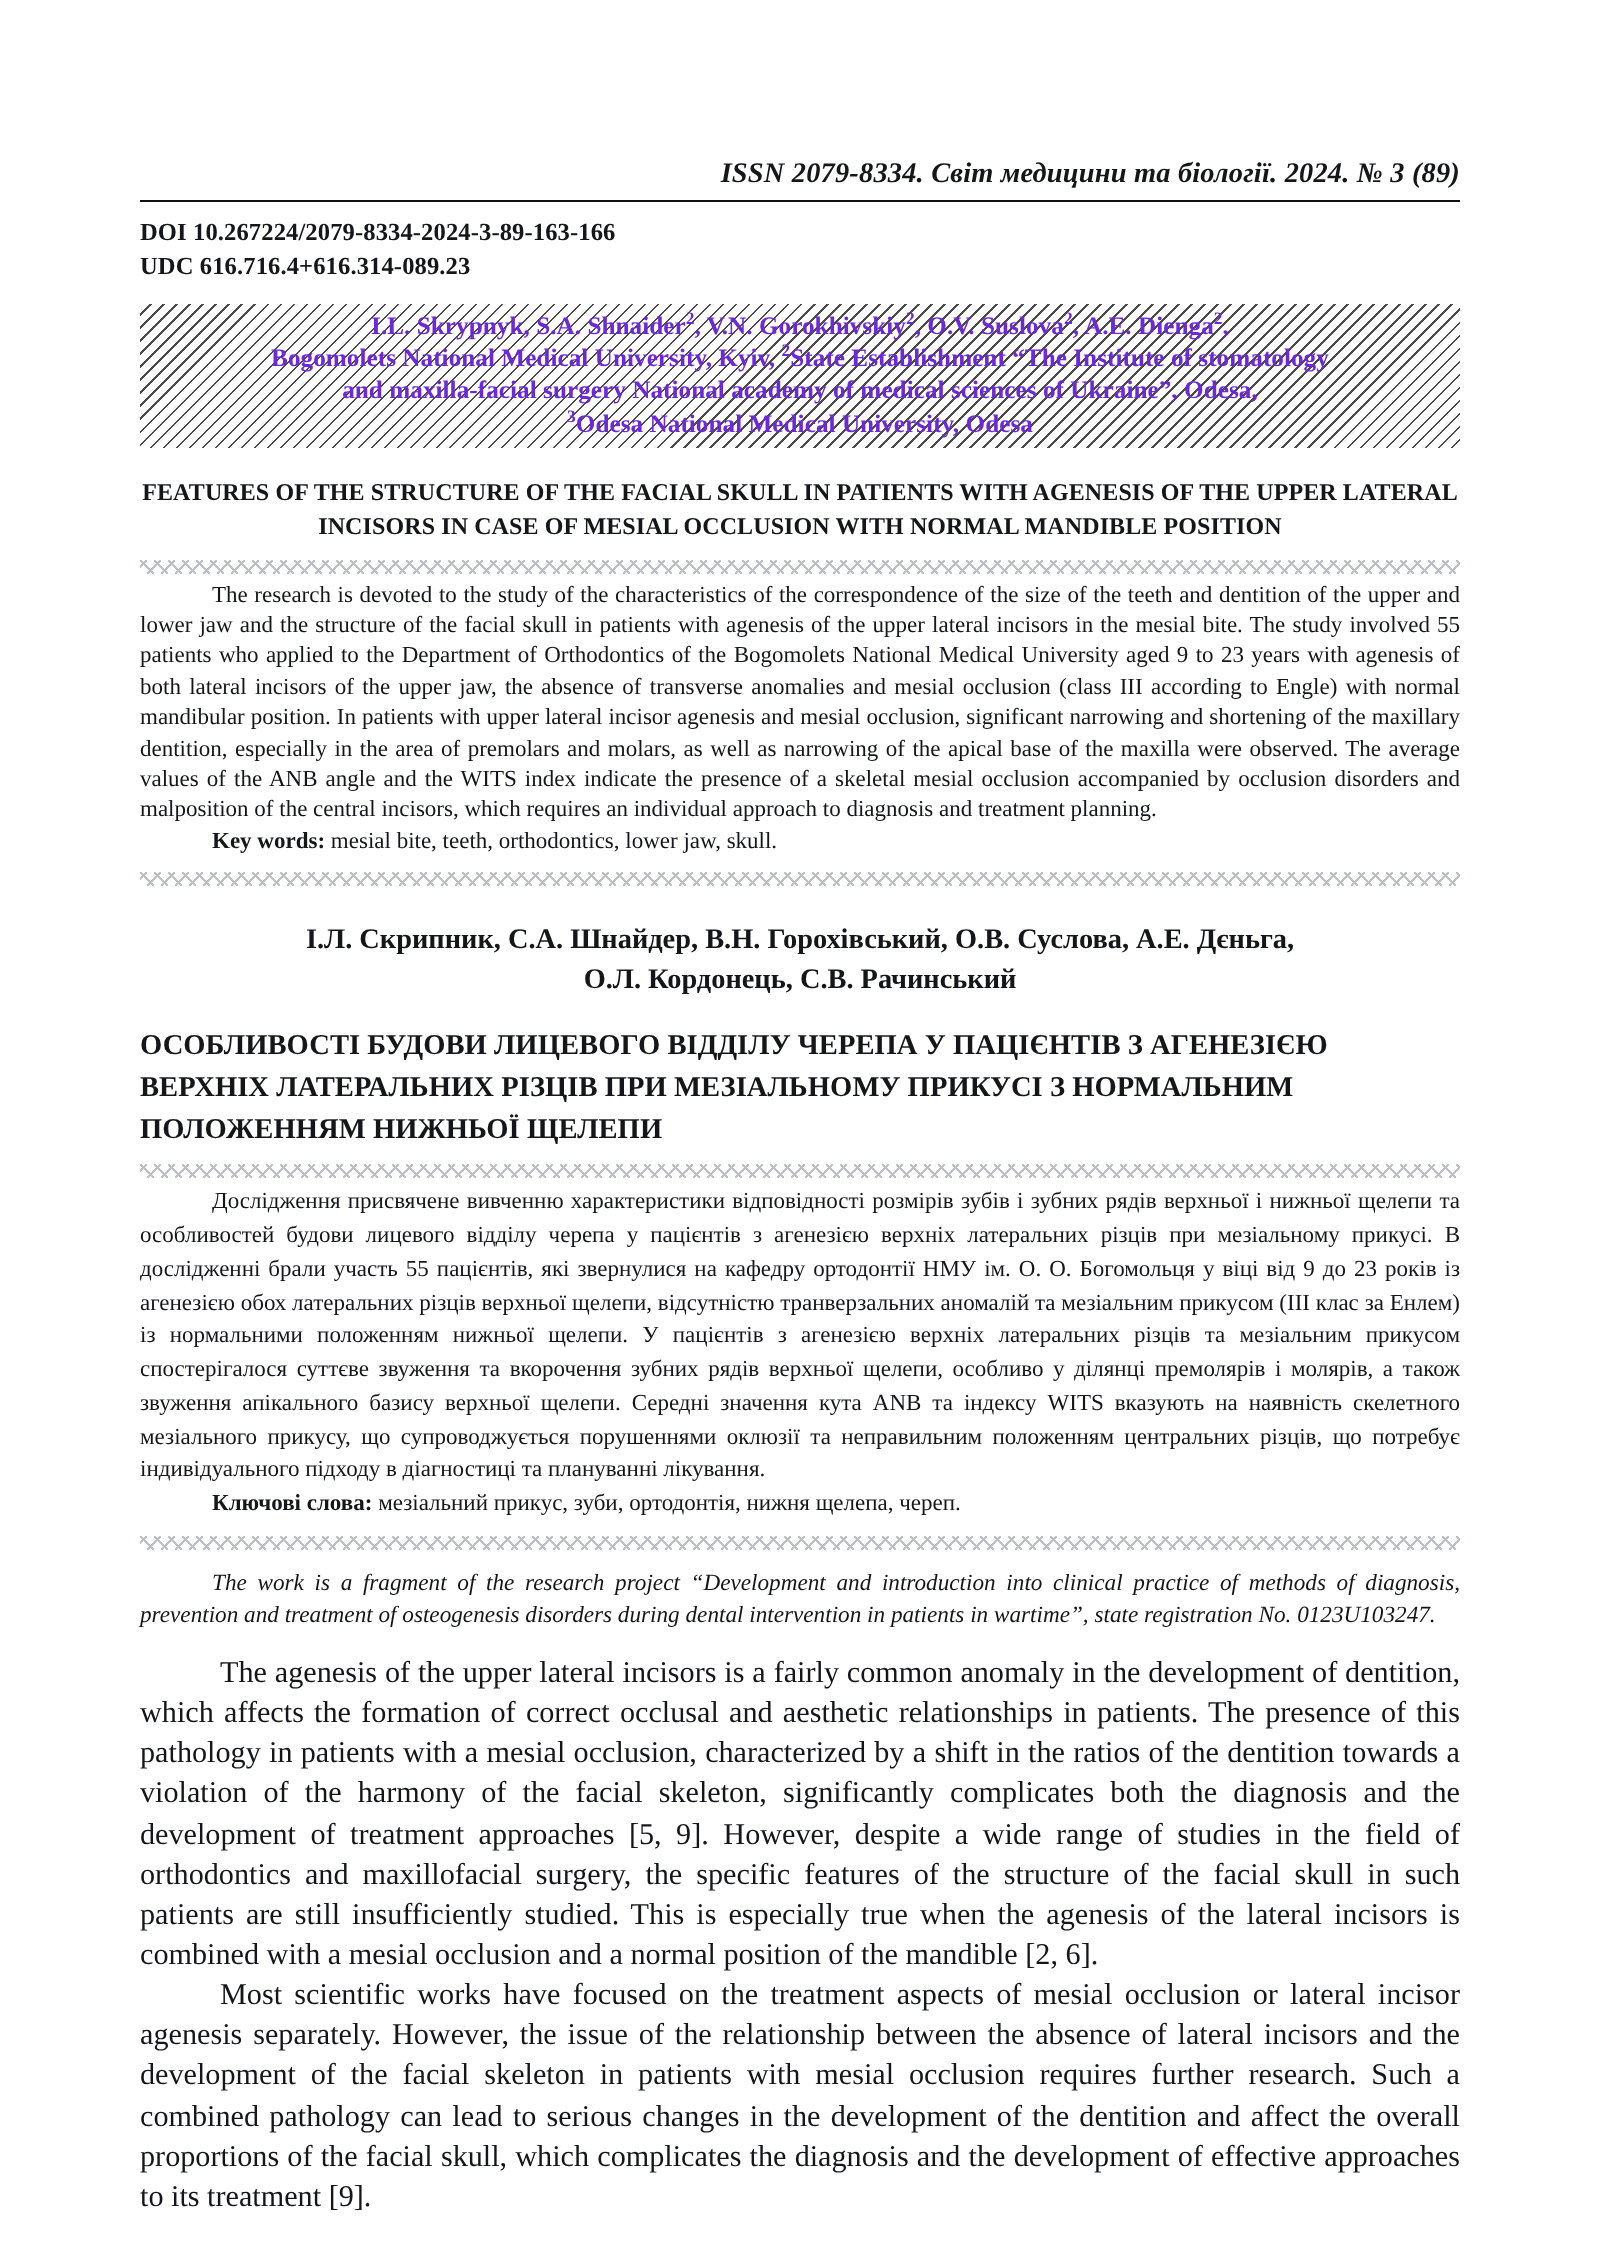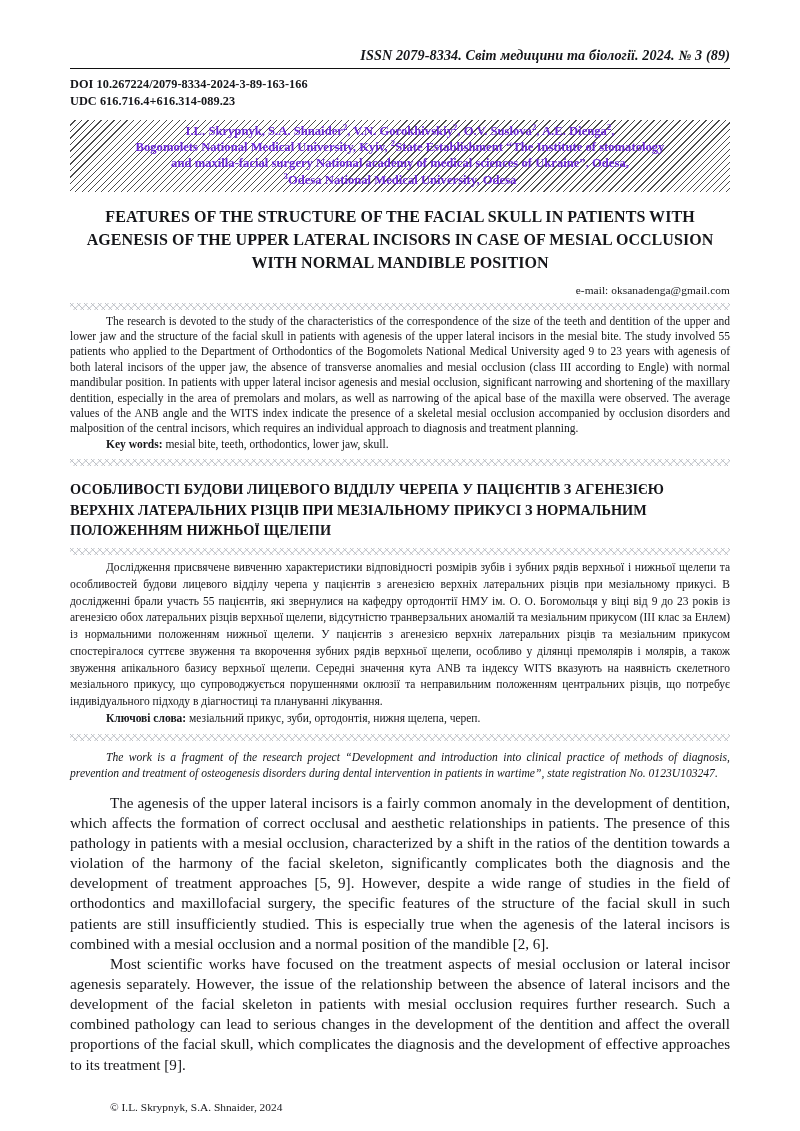--- a/index.html
+++ b/index.html
@@ -25,20 +25,21 @@
 
   
   .runhead {
     padding-top: 48px;
     text-align: right;
     font-style: italic;
     font-weight: bold;
     font-size: 14.2px;
     letter-spacing: .1px;
     line-height: 1.1;
+    margin-top: 32px;
   }
   .rule-head {
     border-bottom: 1.6px solid #111;
     margin-top: 4px;
   }
 
   
   .idblock {
     margin-top: 7px;
     font-weight: bold;
@@ -77,21 +78,21 @@
     );
   }
   .authorband .aline { position: relative; z-index: 1; }
   sup { font-size: 69%; vertical-align: super; line-height: 0; }
 
   
   .maintitle {
     margin-top: 14px;
     text-align: center;
     font-weight: bold;
-    font-size: 16px;
+    font-size: 12px;
     line-height: 1.42;
     letter-spacing: .05px;
   }
   .email {
     margin-top: 9px;
     text-align: right;
     font-size: 11.4px;
     letter-spacing: .05px;
   }
 
@@ -190,29 +191,32 @@
 
   <div class="authorband">
     <div class="aline"><span>I.L. Skrypnyk, S.A. Shnaider</span><sup>2</sup><span>, V.N. Gorokhivskiy</span><sup>2</sup><span>, O.V. Suslova</span><sup>2</sup><span>, A.E. Dienga</span><sup>2</sup><span>,</span></div>
     <div class="aline"><span>Bogomolets National Medical University, Kyiv, </span><sup>2</sup><span>State Establishment “The Institute of stomatology</span></div>
     <div class="aline">and maxilla-facial surgery National academy of medical sciences of Ukraine”, Odesa,</div>
     <div class="aline"><sup>3</sup><span>Odesa National Medical University, Odesa</span></div>
   </div>
 
   <div class="maintitle">FEATURES OF THE STRUCTURE OF THE FACIAL SKULL IN PATIENTS WITH AGENESIS OF THE UPPER LATERAL INCISORS IN CASE OF MESIAL OCCLUSION WITH NORMAL MANDIBLE POSITION</div>
 
-  <div class="email">e-mail: oksanadenga@gmail.com</div>
 
   <div class="wavy"></div>
 
   <div class="abstract">The research is devoted to the study of the characteristics of the correspondence of the size of the teeth and dentition of the upper and lower jaw and the structure of the facial skull in patients with agenesis of the upper lateral incisors in the mesial bite. The study involved 55 patients who applied to the Department of Orthodontics of the Bogomolets National Medical University aged 9 to 23 years with agenesis of both lateral incisors of the upper jaw, the absence of transverse anomalies and mesial occlusion (class III according to Engle) with normal mandibular position. In patients with upper lateral incisor agenesis and mesial occlusion, significant narrowing and shortening of the maxillary dentition, especially in the area of premolars and molars, as well as narrowing of the apical base of the maxilla were observed. The average values of the ANB angle and the WITS index indicate the presence of a skeletal mesial occlusion accompanied by occlusion disorders and malposition of the central incisors, which requires an individual approach to diagnosis and treatment planning.</div>
   <div class="abstract kw"><b>Key words:</b><span> mesial bite, teeth, orthodontics, lower jaw, skull.</span></div>
 
   <div class="wavy"></div>
 
+  <div class="uk-authors">
+    <div>І.Л. Скрипник, С.А. Шнайдер, В.Н. Горохівський, О.В. Суслова, А.Е. Дєньга,</div>
+    <div>О.Л. Кордонець, С.В. Рачинський</div>
+  </div>
 
   <div class="uk-title">ОСОБЛИВОСТІ БУДОВИ ЛИЦЕВОГО ВІДДІЛУ ЧЕРЕПА У ПАЦІЄНТІВ З АГЕНЕЗІЄЮ ВЕРХНІХ ЛАТЕРАЛЬНИХ РІЗЦІВ ПРИ МЕЗІАЛЬНОМУ ПРИКУСІ З НОРМАЛЬНИМ ПОЛОЖЕННЯМ НИЖНЬОЇ ЩЕЛЕПИ</div>
 
   <div class="wavy"></div>
 
   <div class="abstract uk">Дослідження присвячене вивченню характеристики відповідності розмірів зубів і зубних рядів верхньої і нижньої щелепи та особливостей будови лицевого відділу черепа у пацієнтів з агенезією верхніх латеральних різців при мезіальному прикусі. В дослідженні брали участь 55 пацієнтів, які звернулися на кафедру ортодонтії НМУ ім. О. О. Богомольця у віці від 9 до 23 років із агенезією обох латеральних різців верхньої щелепи, відсутністю транверзальних аномалій та мезіальним прикусом (ІІІ клас за Енлем) із нормальними положенням нижньої щелепи. У пацієнтів з агенезією верхніх латеральних різців та мезіальним прикусом спостерігалося суттєве звуження та вкорочення зубних рядів верхньої щелепи, особливо у ділянці премолярів і молярів, а також звуження апікального базису верхньої щелепи. Середні значення кута ANB та індексу WITS вказують на наявність скелетного мезіального прикусу, що супроводжується порушеннями оклюзії та неправильним положенням центральних різців, що потребує індивідуального підходу в діагностиці та плануванні лікування.</div>
   <div class="abstract uk kw"><b>Ключові слова:</b><span> мезіальний прикус, зуби, ортодонтія, нижня щелепа, череп.</span></div>
 
   <div class="wavy"></div>
 

